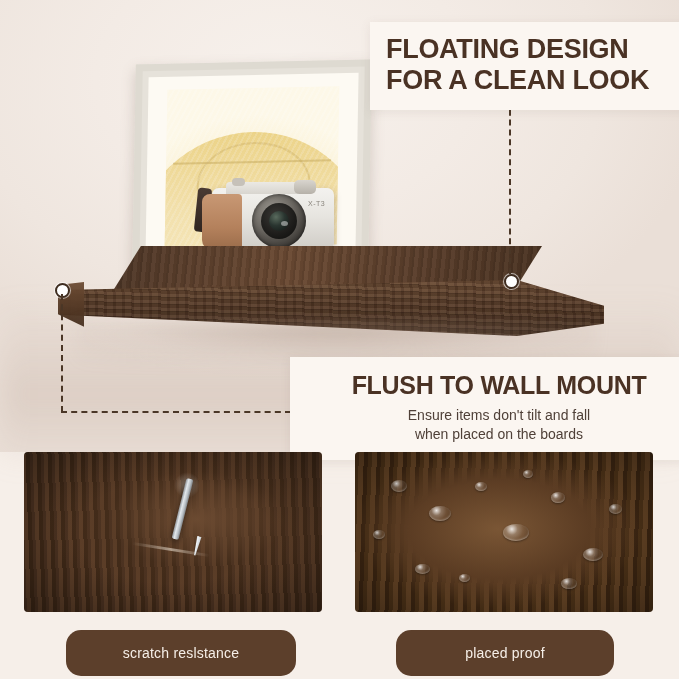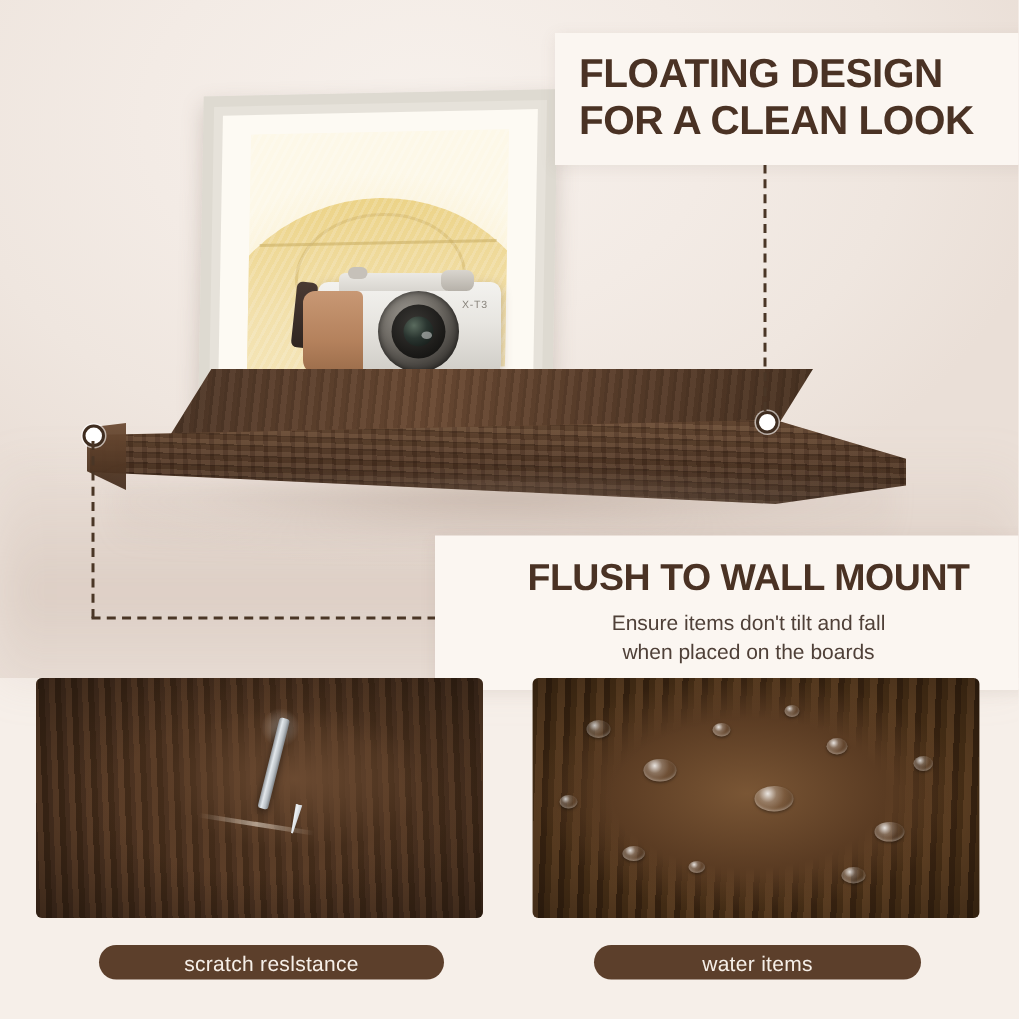--- a/index.html
+++ b/index.html
@@ -226,21 +226,21 @@
   }
   
   .drop{
     position:absolute;border-radius:50%;
     background:radial-gradient(circle at 34% 30%, rgba(255,255,255,.85) 0%, rgba(255,255,255,.25) 28%, rgba(255,255,255,.06) 55%, rgba(0,0,0,.18) 100%);
     box-shadow:0 1px 2px rgba(0,0,0,.35), inset 0 -1px 2px rgba(255,255,255,.35);
   }
 
   
   .label{
-    position:absolute;top:630px;height:23px;border-radius:15px;
+    position:absolute;top:630px;height:46px;border-radius:15px;
     background:#5c3f2b;color:#f6efe8;
     display:flex;align-items:center;justify-content:center;
     font-size:14px;letter-spacing:.2px;
   }
   .label-l{left:66px;width:230px;}
   .label-r{left:396px;width:218px;}
 </style>
 </head>
 <body>
 
@@ -322,15 +322,15 @@
     <div class="drop" style="left:60px;top:112px;width:15px;height:10px;"></div>
     <div class="drop" style="left:104px;top:122px;width:11px;height:8px;"></div>
     <div class="drop" style="left:168px;top:18px;width:10px;height:8px;"></div>
     <div class="drop" style="left:254px;top:52px;width:13px;height:10px;"></div>
     <div class="drop" style="left:18px;top:78px;width:12px;height:9px;"></div>
     <div class="drop" style="left:206px;top:126px;width:16px;height:11px;"></div>
     <div class="tile-vig"></div>
   </div>
 
   <div class="label label-l">scratch reslstance</div>
-  <div class="label label-r">water items</div>
+  <div class="label label-r">placed proof</div>
 
 </div>
 
 </body></html>

